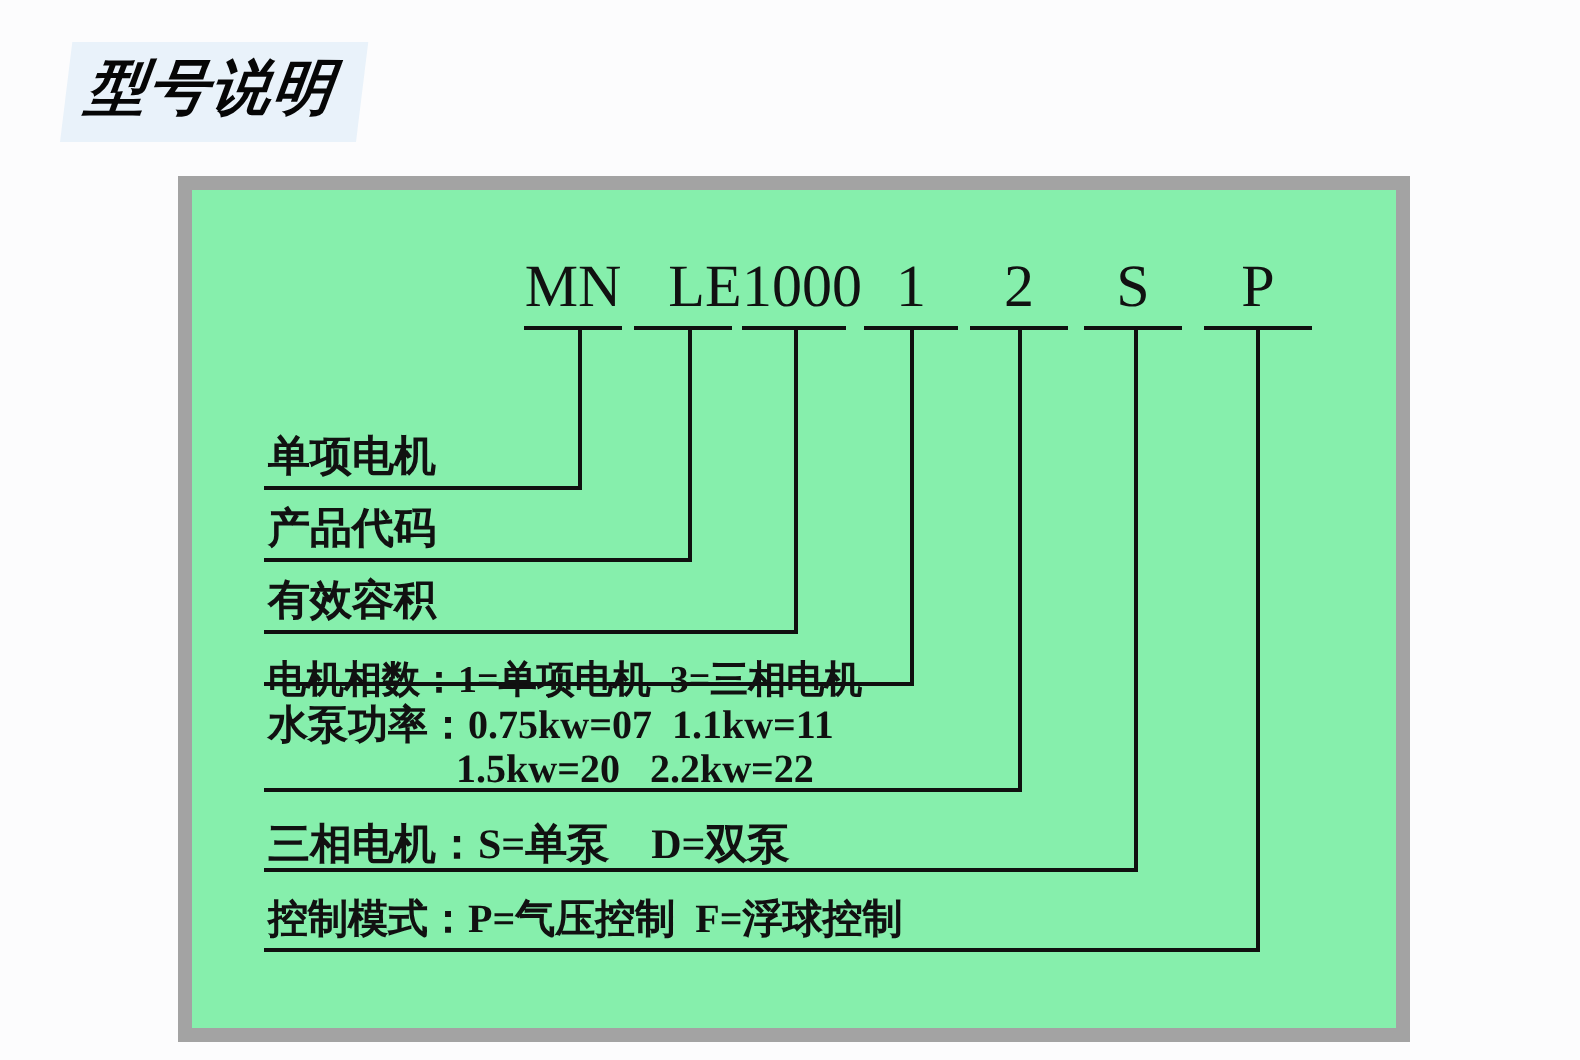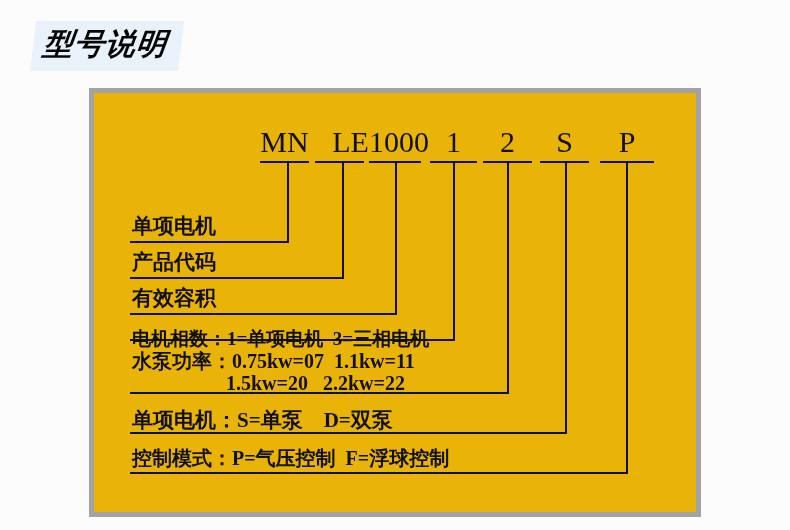--- a/index.html
+++ b/index.html
@@ -24,22 +24,22 @@
     font-style:italic;
     font-size:30px;
     letter-spacing:1px;
     color:#060606;
     white-space:nowrap;
   }
   
   .diagram-box{
     position:absolute;left:89px;top:88px;
     width:602px;height:419px;
-    border:5px solid #a3a3a3;
-    background:#eab308;
+    border:7px solid #a3a3a3;
+    background:#86efac;
   }
   .diagram-box *{box-sizing:border-box;}
   
   .code-part{
     position:absolute;top:32px;height:34px;
     text-align:center;
     font-size:30px;line-height:34px;
     white-space:nowrap;
     overflow:visible;
   }
@@ -98,17 +98,17 @@
     <div class="connector" style="left:36px;top:68px;width:379px;height:233px;"></div>
     <div class="connector" style="left:36px;top:68px;width:437px;height:273px;"></div>
     <div class="connector" style="left:36px;top:68px;width:498px;height:313px;"></div>
 
     <div class="row-label fs21" style="left:38px;top:122px;">单项电机</div>
     <div class="row-label fs21" style="left:38px;top:194px;">有效容积</div>
     <div class="row-label fs21" style="left:38px;top:158px;">产品代码</div>
     <div class="row-label fs19" style="left:38px;top:236px;">电机相数：1=单项电机  3=三相电机</div>
     <div class="row-label fs20" style="left:38px;top:257px;text-align:right;">水泵功率：0.75kw=07  1.1kw=11</div>
     <div class="row-label fs20" style="left:132px;top:279px;">1.5kw=20   2.2kw=22</div>
-    <div class="row-label fs21" style="left:38px;top:316px;">单项电机：S=单泵    D=双泵</div>
+    <div class="row-label fs21" style="left:38px;top:316px;">三相电机：S=单泵    D=双泵</div>
     <div class="row-label fs20" style="left:38px;top:354px;">控制模式：P=气压控制  F=浮球控制</div>
 
   </div>
 </div>
 
 </body></html>

